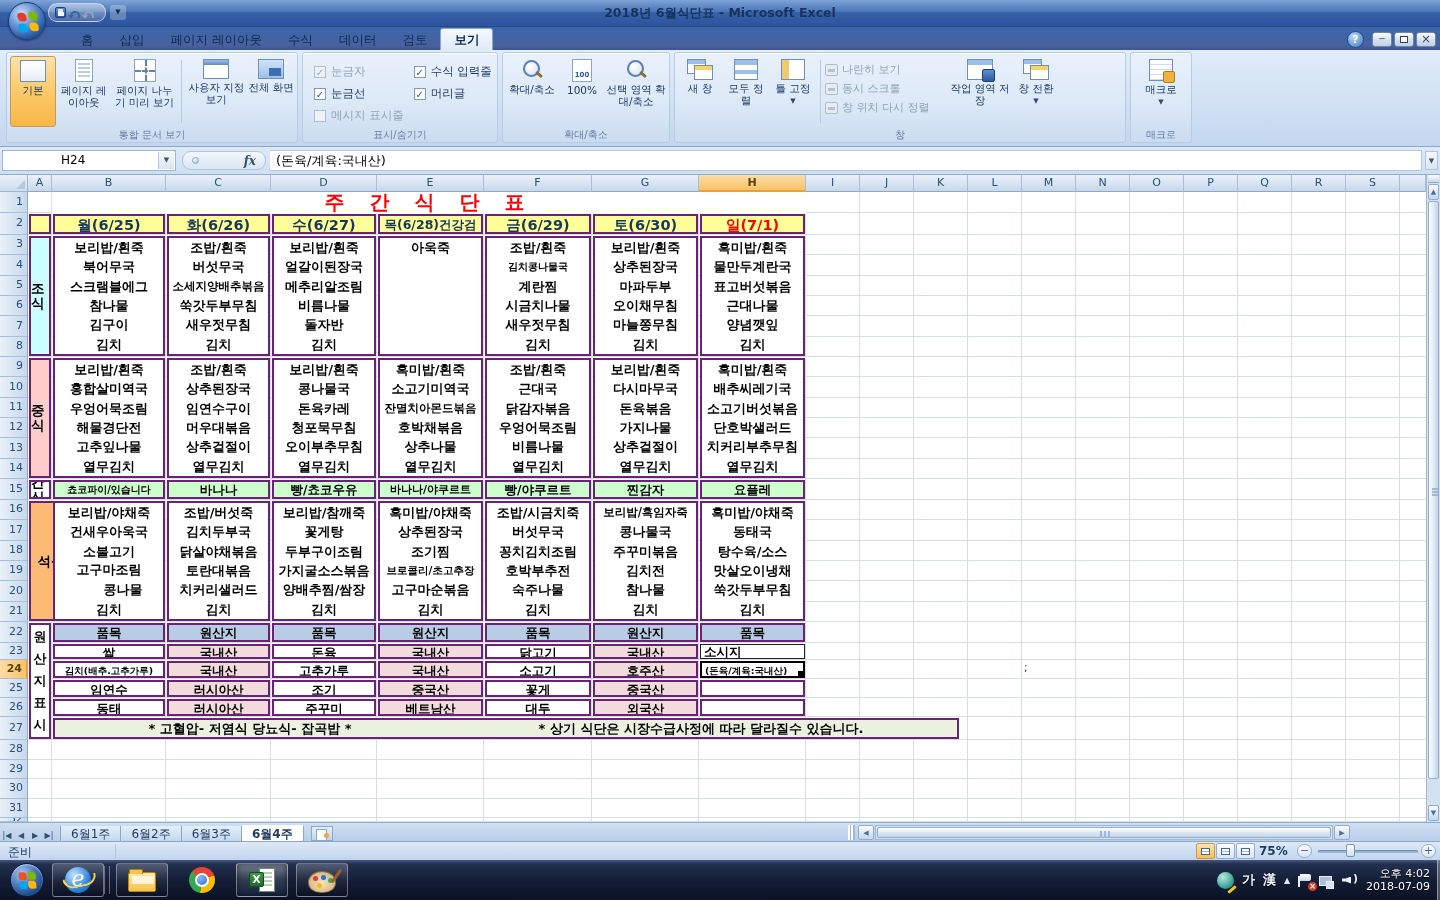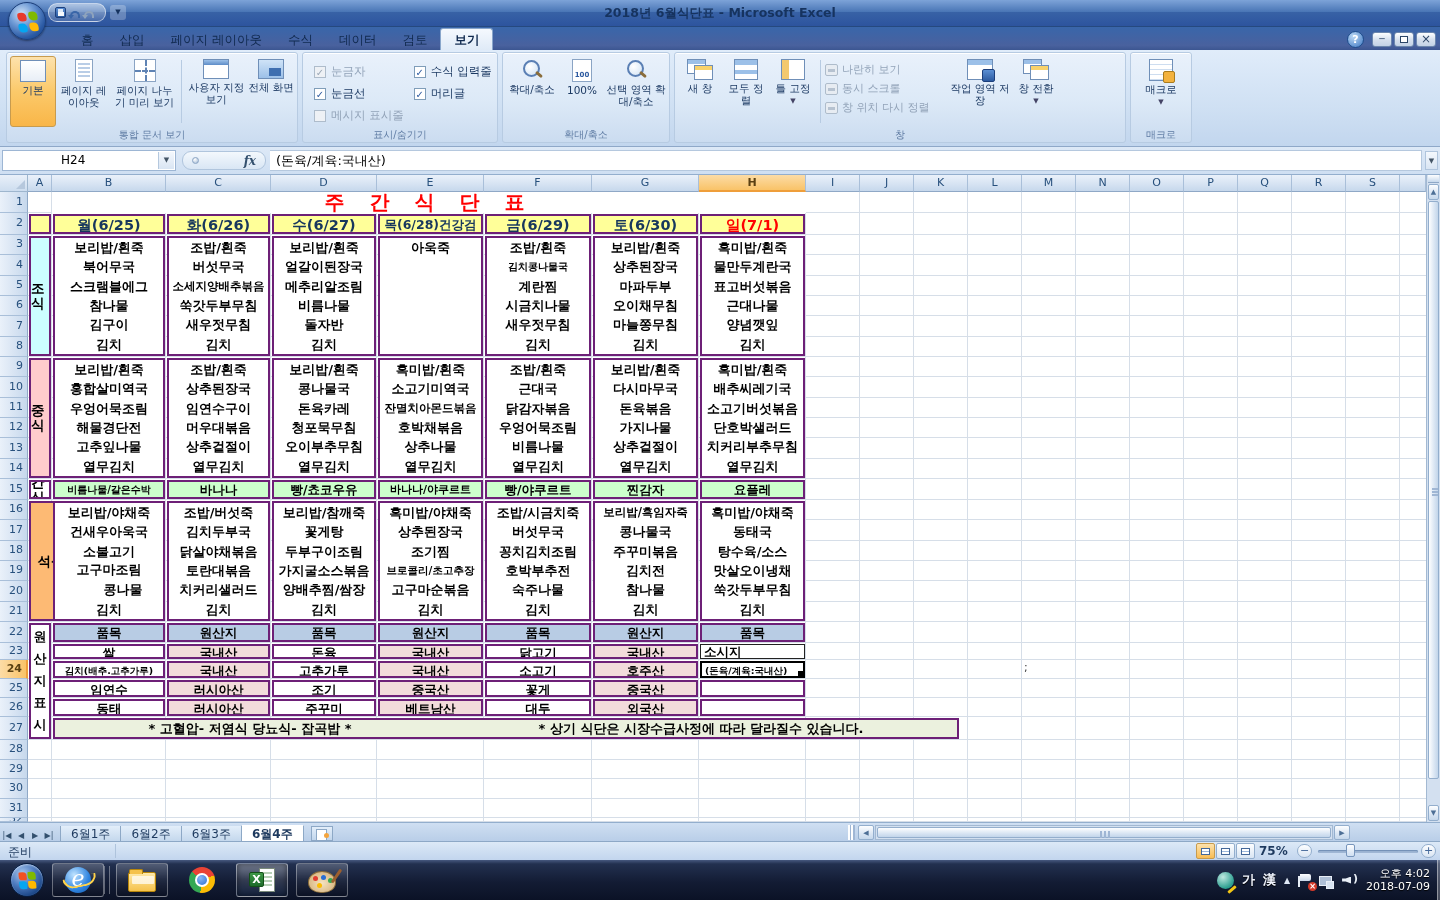--- a/index.html
+++ b/index.html
@@ -566,21 +566,21 @@
       </div>
       <div class="tcell meal-cell" style="position: absolute; left: 700px; top: 183px; width: 105px; height: 120px;">
         <span style="height: 19.6667px; line-height: 19.6667px; font-size: 13px;">흑미밥/흰죽</span>
         <span style="height: 19.6667px; line-height: 19.6667px; font-size: 13px;">배추씨레기국</span>
         <span style="height: 19.6667px; line-height: 19.6667px; font-size: 13px;">소고기버섯볶음</span>
         <span style="height: 19.6667px; line-height: 19.6667px; font-size: 13px;">단호박샐러드</span>
         <span style="height: 19.6667px; line-height: 19.6667px; font-size: 13px;">치커리부추무침</span>
         <span style="height: 19.6667px; line-height: 19.6667px; font-size: 13px;">열무김치</span>
       </div>
       <div class="tcell c-label" style="position: absolute; left: 29px; top: 305px; width: 22px; height: 19px; background: rgb(255, 255, 255);">간식</div>
-      <div class="tcell c-snack" style="position: absolute; left: 53px; top: 305px; width: 112px; height: 19px; font-size: 10px; line-height: 15px;">비름나물/갈은수박</div>
+      <div class="tcell c-snack" style="position: absolute; left: 53px; top: 305px; width: 112px; height: 19px; font-size: 10px; line-height: 15px;">쵸코파이/있습니다</div>
       <div class="tcell c-snack" style="position: absolute; left: 167px; top: 305px; width: 103px; height: 19px; font-size: 12.5px; line-height: 15px;">바나나</div>
       <div class="tcell c-snack" style="position: absolute; left: 272px; top: 305px; width: 104px; height: 19px; font-size: 12.5px; line-height: 15px;">빵/쵸코우유</div>
       <div class="tcell c-snack" style="position: absolute; left: 378px; top: 305px; width: 105px; height: 19px; font-size: 11px; line-height: 15px;">바나나/야쿠르트</div>
       <div class="tcell c-snack" style="position: absolute; left: 485px; top: 305px; width: 106px; height: 19px; font-size: 12.5px; line-height: 15px;">빵/야쿠르트</div>
       <div class="tcell c-snack" style="position: absolute; left: 593px; top: 305px; width: 105px; height: 19px; font-size: 12.5px; line-height: 15px;">찐감자</div>
       <div class="tcell c-snack" style="position: absolute; left: 700px; top: 305px; width: 105px; height: 19px; font-size: 12.5px; line-height: 15px;">요플레</div>
       <div class="tcell c-label" style="position: absolute; left: 29px; top: 326px; width: 44px; height: 120px; background: #fdba74;">석식</div>
       <div class="tcell meal-cell" style="position: absolute; left: 53px; top: 326px; width: 112px; height: 120px;">
         <span style="height: 19.6667px; line-height: 19.6667px; font-size: 13px;">보리밥/야채죽</span>
         <span style="height: 19.6667px; line-height: 19.6667px; font-size: 13px;">건새우아욱국</span>

